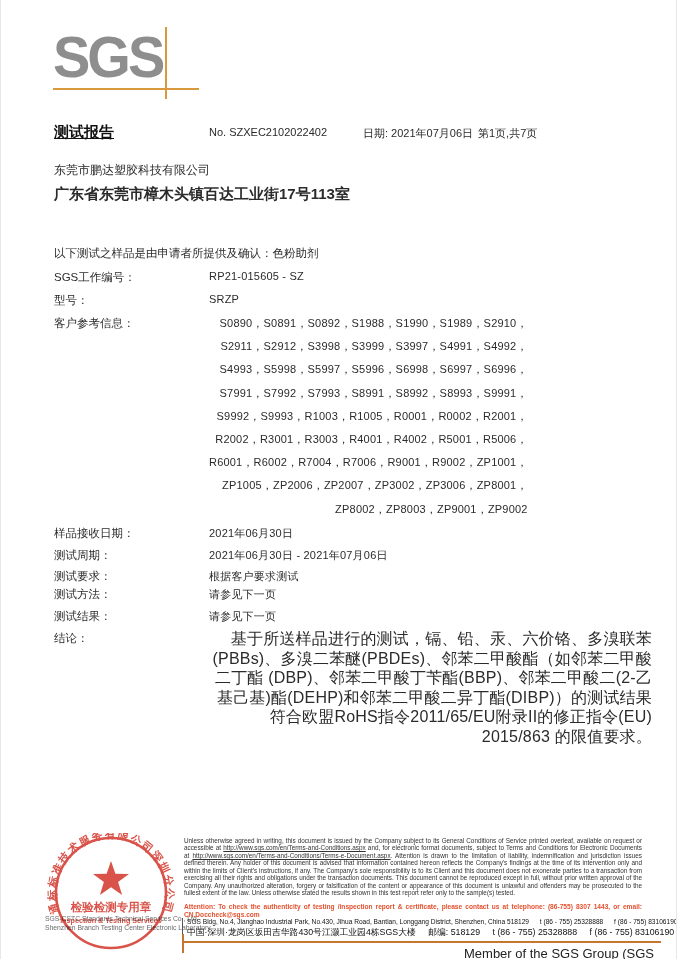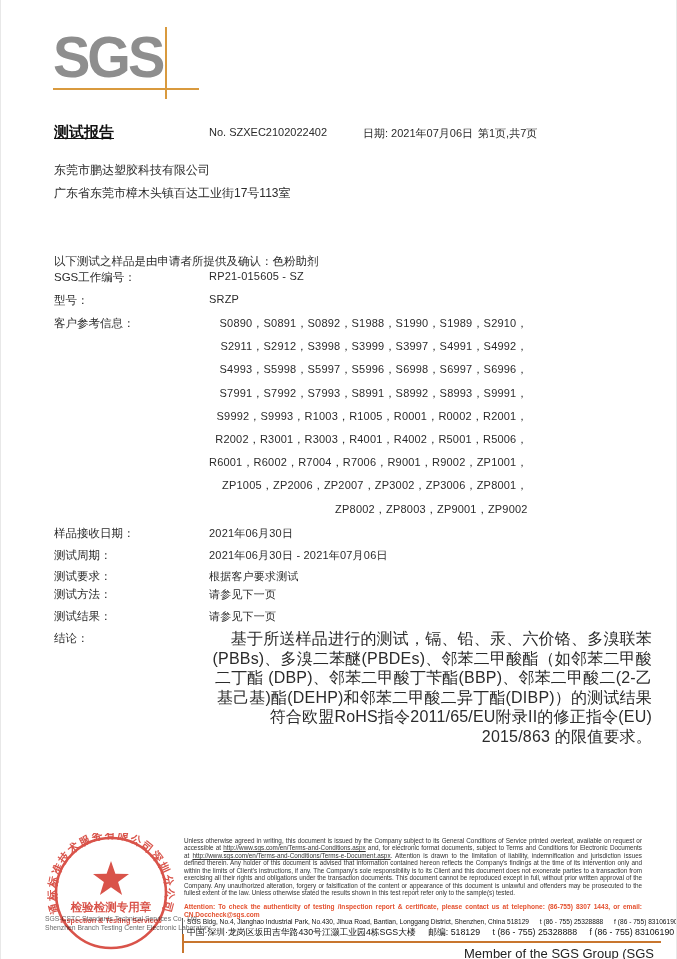--- a/index.html
+++ b/index.html
@@ -13,22 +13,22 @@
     letter-spacing:-3px;line-height:1;transform:scaleY(1.02);}
   .lh-vline{left:164px;top:27px;width:2px;height:72px;background:#d99a3e;}
   .lh-hline{left:52px;top:88px;width:146px;height:2px;background:#d99a3e;}
   
   .doc-title{left:53px;top:123px;font-size:15px;font-weight:bold;color:#111;text-decoration:underline;}
   .report-no{left:208px;top:126px;font-size:11px;}
   .report-date{left:362px;top:126px;font-size:11px;}
   .report-page{left:477px;top:126px;font-size:11px;}
   
   .applicant-name{left:53px;top:162px;font-size:12px;}
-  .applicant-addr{left:53px;top:185px;font-size:12px;}
-  .sample-statement{left:53px;top:246px;font-size:11.5px;margin-top:8px;}
+  .applicant-addr{left:53px;top:185px;font-size:15px;font-weight:bold;}
+  .sample-statement{left:53px;top:246px;font-size:11.5px;}
   
   .flabel{left:53px;font-size:11.5px;}
   .fvalue{left:208px;font-size:11px;letter-spacing:.2px;text-align:right;}
   .ref-lines div{line-height:23.2px;}
   .conclusion-text{width:443px;line-height:19.5px;font-size:16px;}
   
   .understamp{left:44px;top:914px;font-size:6.8px;line-height:9px;color:#6b6b6b;}
   .stamp-svg{left:38px;top:833px;mix-blend-mode:multiply;opacity:.93;}
   .disclaimer{left:183px;top:837px;width:458px;font-size:6.35px;line-height:7.45px;
     text-align:justify;color:#333;}

